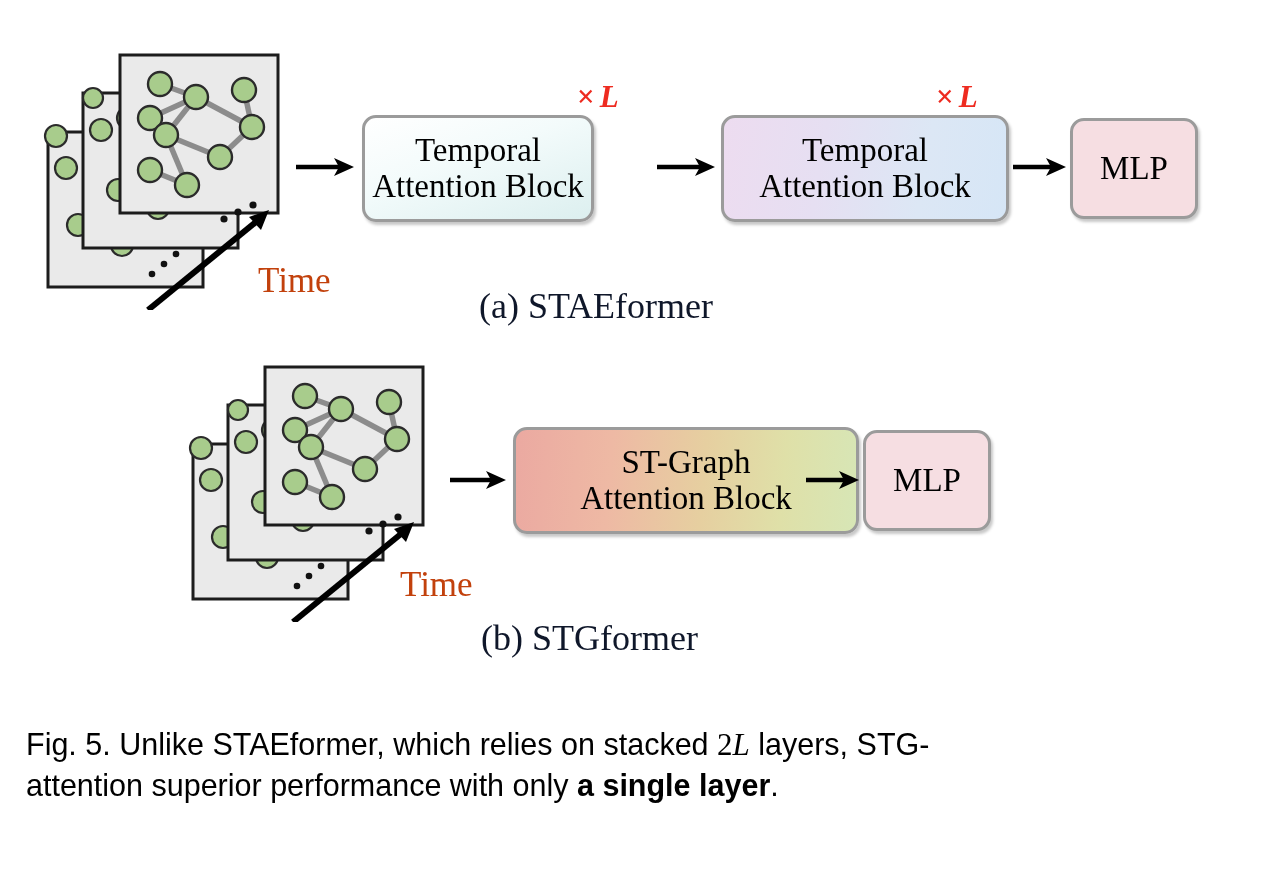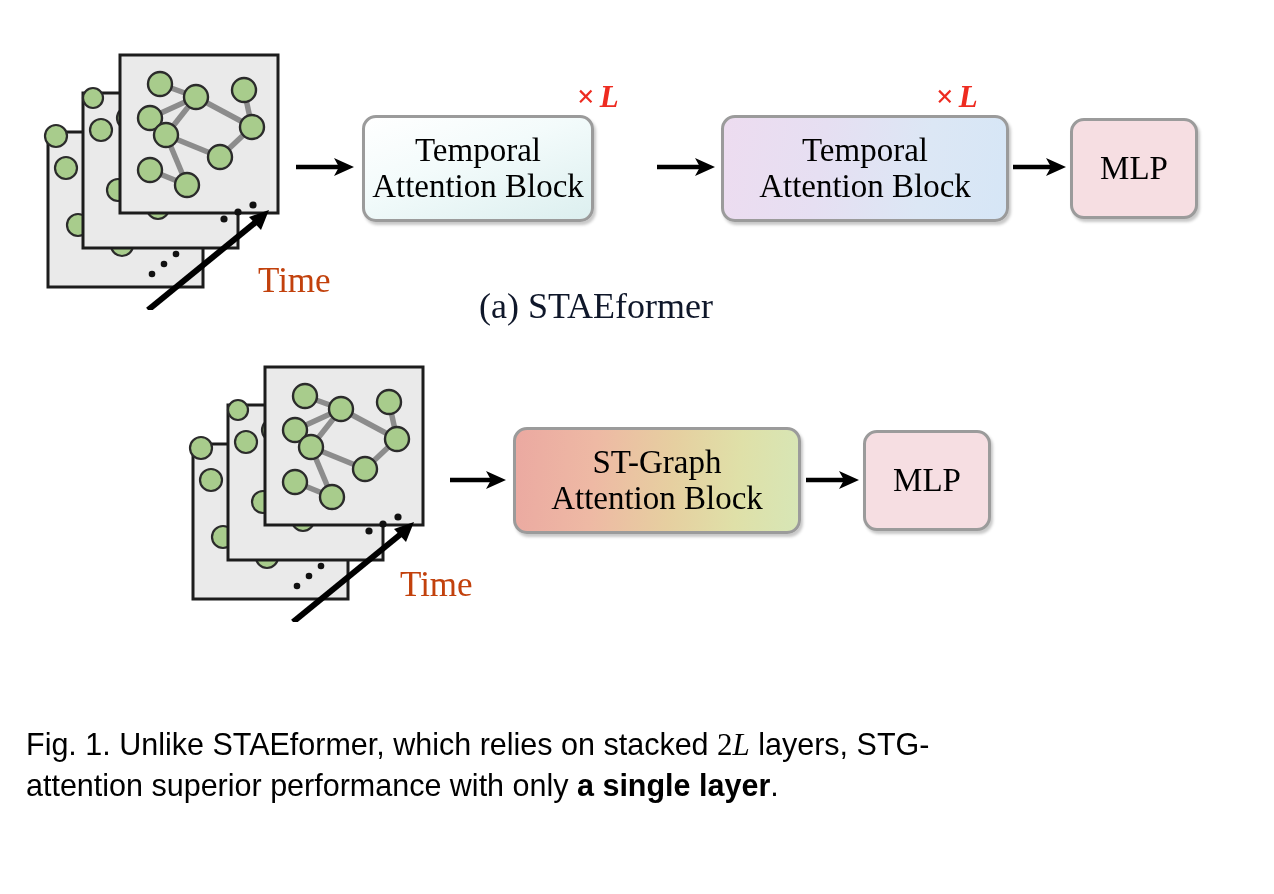--- a/index.html
+++ b/index.html
@@ -35,21 +35,21 @@
     left:721px;top:115px;width:288px;height:107px;
     font-size:33px;
     background:linear-gradient(100deg,#eddcf0 0%,#e6dff2 35%,#dce7f5 70%,#d6e6f6 100%);
   }
   .blk-mlp-a{
     left:1070px;top:118px;width:128px;height:101px;
     font-size:33px;
     background:#f6dee2;
   }
   .blk-stgraph{
-    left:513px;top:427px;width:288px;height:107px;
+    left:513px;top:427px;width:346px;height:107px;
     font-size:33px;
     background:linear-gradient(95deg,#eba9a1 0%,#eeb9a4 28%,#e6cfa0 55%,#dfe0a8 78%,#d7e6b6 100%);
     justify-content:center;
   }
   .blk-mlp-b{
     left:863px;top:430px;width:128px;height:101px;
     font-size:33px;
     background:#f6dee2;
   }
 
@@ -290,19 +290,20 @@
 
   <svg class="arrow" style="left:806px;top:465px;" width="56" height="30" viewBox="0 0 56 30">
     <line x1="0" y1="15" x2="40" y2="15" stroke="#000" stroke-width="4.5"></line>
     <path d="M53,15 L33,6 L38,15 L33,24 Z" fill="#000"></path>
   </svg>
 
   <div class="block blk-mlp-b">
     <span class="ln">MLP</span>
   </div>
 
+  <div class="subcap subcap-b">(b) STGformer</div>
 
   <div class="caption">
-    <div class="capline"><span>Fig. 1.  Unlike STAEformer, which relies on stacked </span><span class="mathnum">2</span><span class="mathit">L</span><span> layers, STG-</span></div>
+    <div class="capline"><span>Fig. 5.  Unlike STAEformer, which relies on stacked </span><span class="mathnum">2</span><span class="mathit">L</span><span> layers, STG-</span></div>
     <div class="capline"><span>attention superior performance with only </span><b>a single layer</b><span>.</span></div>
   </div>
 
 </div>
 
 </body></html>

